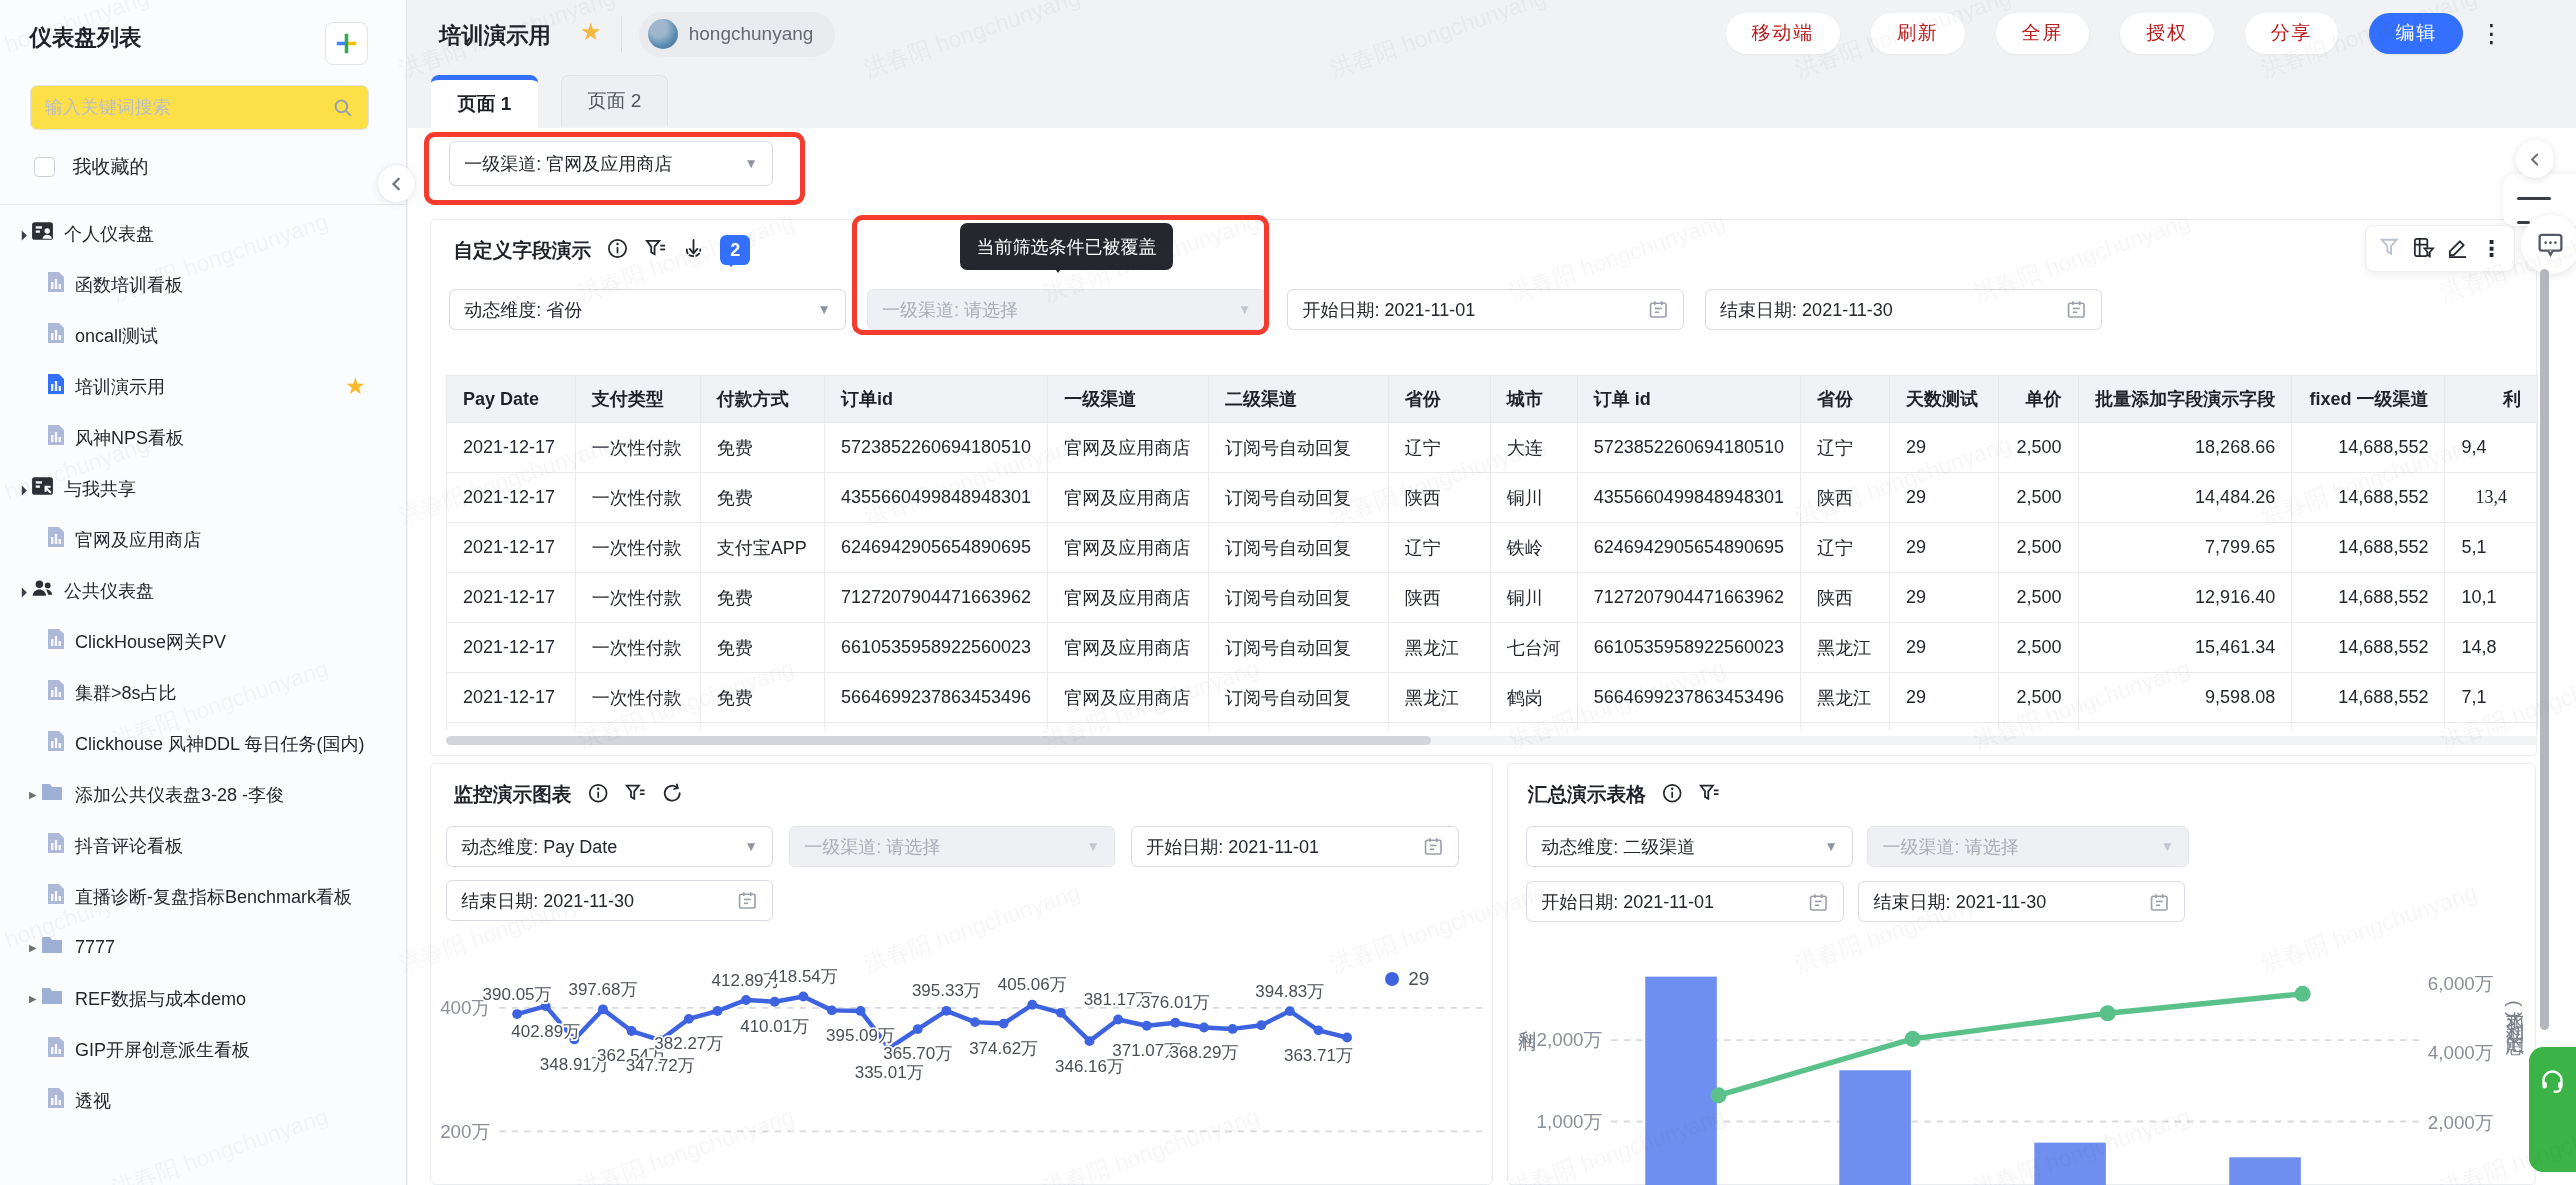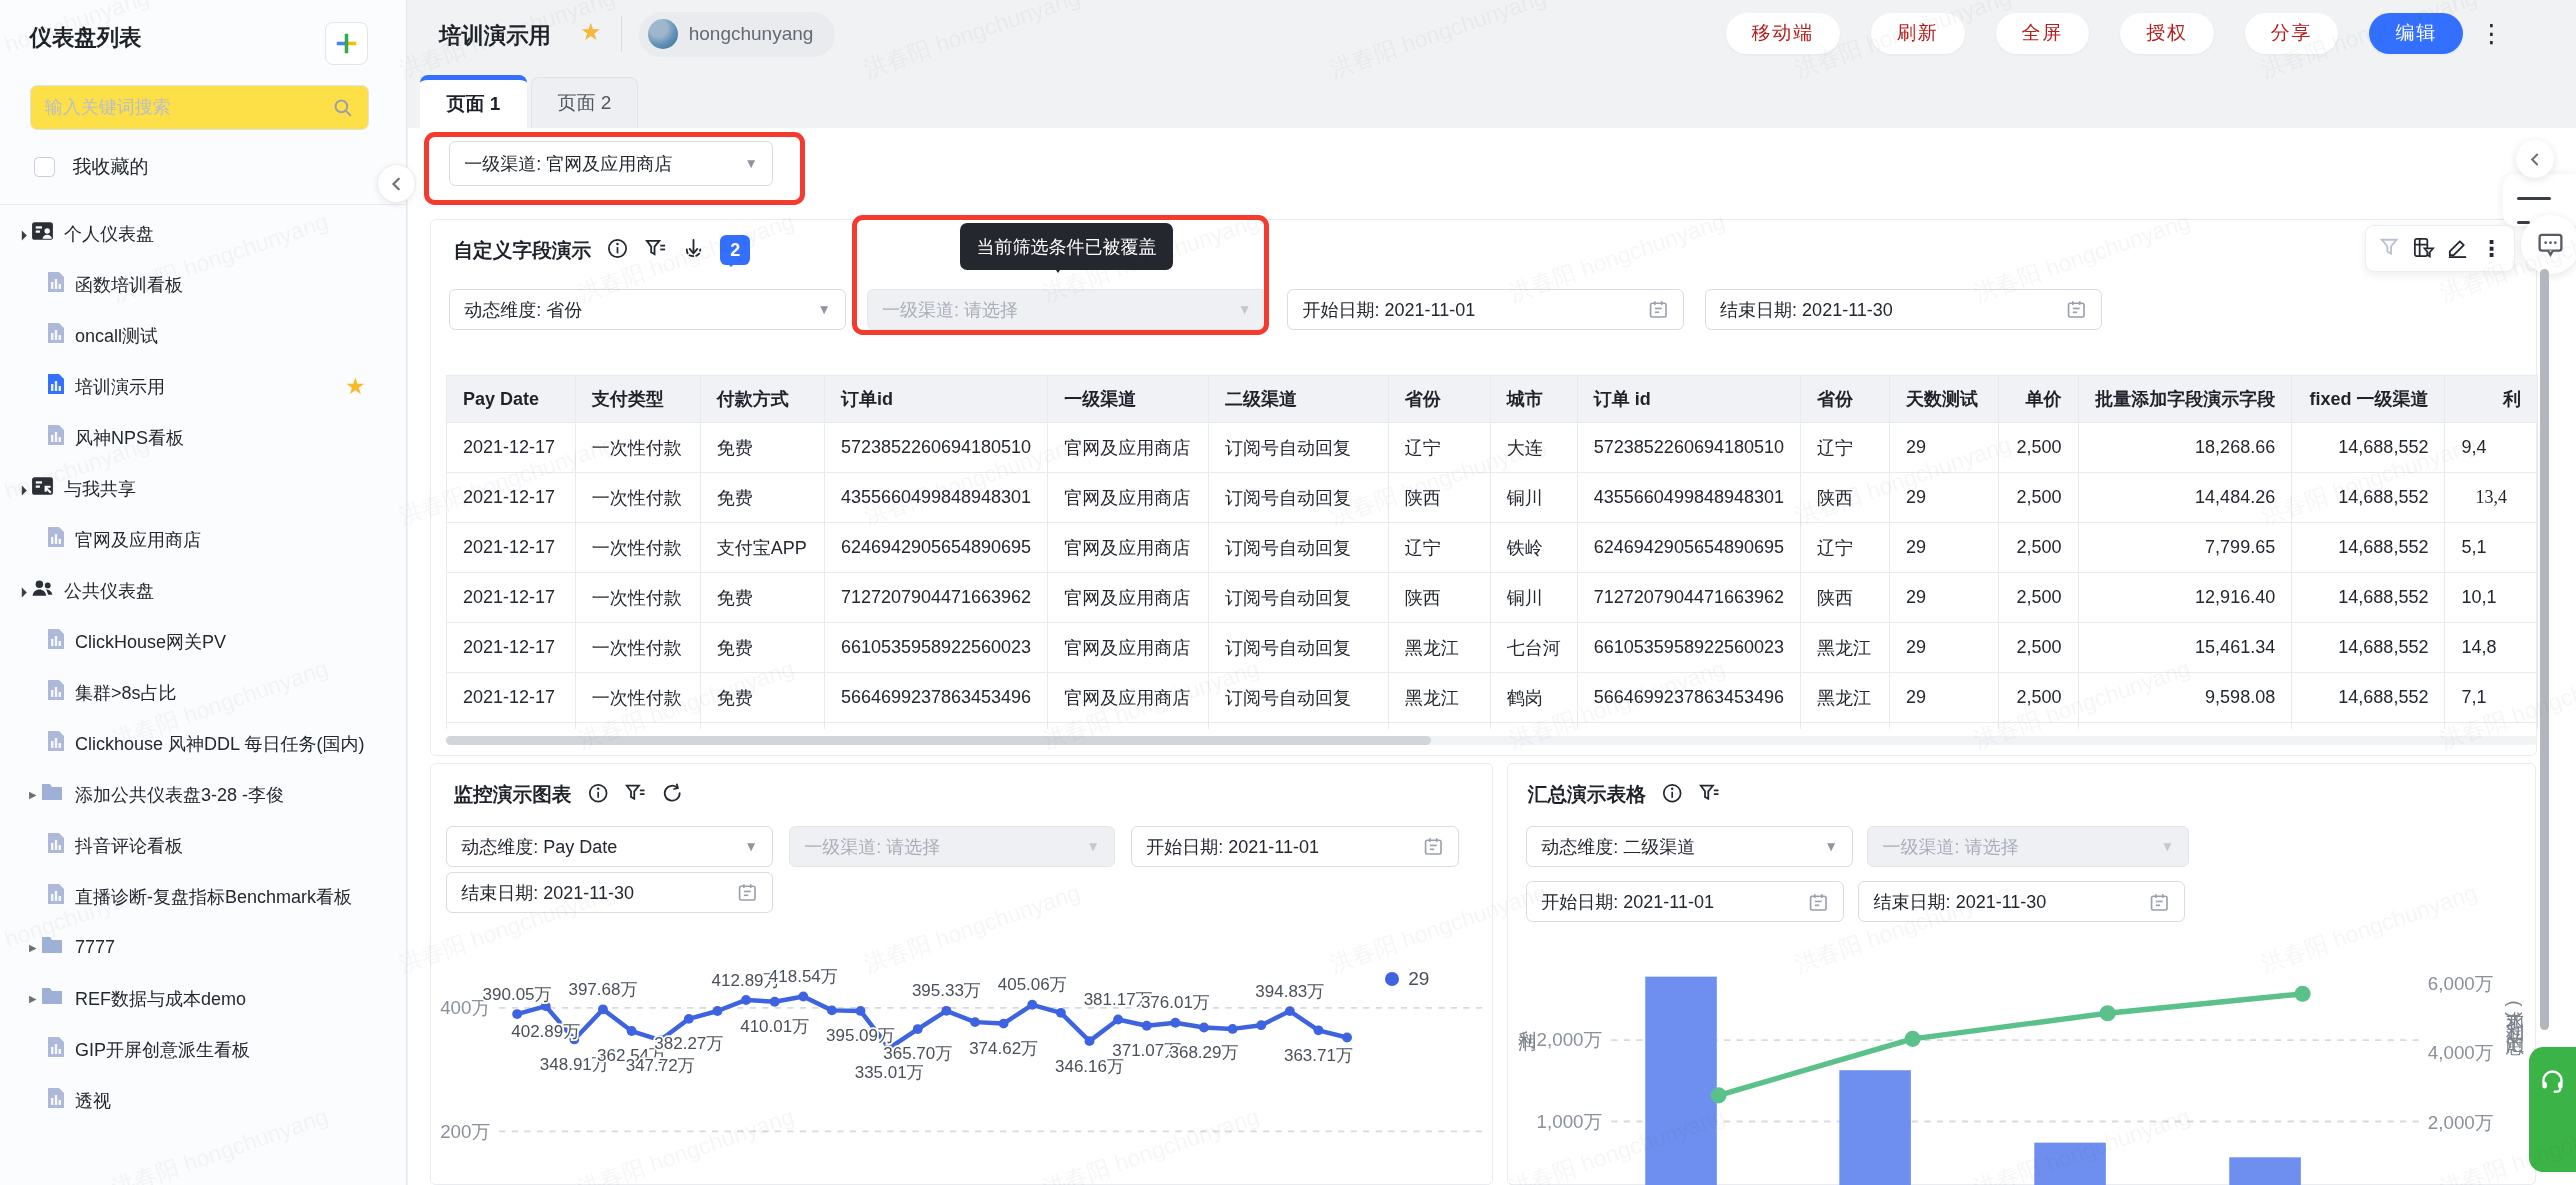--- a/index.html
+++ b/index.html
@@ -42,21 +42,21 @@
   #owner-pill { position:absolute; left:639px; top:11.6px; height:45px; background:#e9ebef; border-radius:22.4px; display:flex; align-items:center; gap:10.7px; padding:0 21.5px 0 9px; z-index:5; }
   #owner-avatar { width:30px; height:30px; border-radius:50%; background:radial-gradient(circle at 35% 30%, #9fb6cc 0 30%, #5d8fb5 60%, #41698a); }
   #owner-name { font-size:19px; color:#646a73; }
   #hdr-btns { position:absolute; right:113px; top:12.5px; display:flex; gap:31px; z-index:5; }
   .hbtn { height:41px; padding:0 26px; background:#fff; border-radius:20.6px; border:none; font-size:19px; color:#b91c1c; font-family:inherit; display:flex; align-items:center; letter-spacing:1.8px; cursor:pointer; box-shadow:0 0.9px 2.7px rgba(31,35,41,.05); }
   .hbtn.primary { background:#3370ff; color:#fff; }
   #hdr-kebab { position:absolute; right:72px; top:18px; font-size:25px; color:#1f2329; z-index:5; line-height:30px; cursor:pointer; }
 
   
   #canvas { position:absolute; left:408px; top:128px; width:2168px; height:1057px; background:#fff; }
-  #tabs { position:absolute; left:420px; top:75px; z-index:6; display:flex; align-items:flex-end; gap:4px; }
+  #tabs { position:absolute; left:431px; top:75px; z-index:6; display:flex; gap:23px; }
   .tab { width:107px; height:51px; border-radius:8px 8px 0 0; display:flex; align-items:center; justify-content:center; font-size:19px; cursor:pointer; }
   .tab.active { height:53px; background:#fff; border-top:5.4px solid #3370ff; color:#1f2329; font-weight:bold; }
   .tab.inactive { background:#edeff2; border:1.3px solid #e1e3e8; border-bottom:none; color:#51565e; }
 
   
   .sel { height:41px; border:1.3px solid #d8dbe2; border-radius:6.3px; background:#fff; display:flex; align-items:center; justify-content:space-between; padding:0 14.3px; font-size:18px; color:#23272e; cursor:pointer; white-space:nowrap; }
   .sel .caret-down { color:#8f949e; font-size:13.4px; margin-left:10.7px; }
   .sel.disabled { background:#eef0f3; border-color:#e4e6ea; color:#a9aeb8; cursor:default; }
   .sel.disabled .caret-down { color:#c3c7cf; }
 
@@ -566,21 +566,21 @@
     <span><svg width="22.4" height="22.4" viewBox="0 0 24 24" fill="none" stroke="#23272e" stroke-width="1.9">
           <path d="M3 4h13l-5 6v8l-3.5-2V10z"></path>
           <line x1="17" y1="9" x2="22" y2="9"></line>
           <line x1="17" y1="13" x2="22" y2="13"></line>
         </svg></span>
     <span><svg width="22.4" height="22.4" viewBox="0 0 24 24" fill="none" stroke="#23272e" stroke-width="1.9" stroke-linecap="round">
           <path d="M20 12a8 8 0 1 1-2.3-5.6"></path>
           <polyline points="17,2.5 18,6.5 14,7.5" fill="none"></polyline>
         </svg></span>
   </div>
-  <div id="card2-filters" style="position:absolute; left:15px; top:62px; width:1034px; display:flex; flex-wrap:wrap; gap:5px 16px;">
+  <div id="card2-filters" style="position:absolute; left:15px; top:62px; width:1034px; display:flex; flex-wrap:wrap; gap:13px 16px;">
       <div class="sel" style="width: 327px;">
         <span><span>动态维度:</span> <span>Pay Date</span></span>
         <span class="caret-down">▼</span>
       </div>
       <div class="sel disabled" style="width: 326px;">
         <span><span>一级渠道:</span> <span>请选择</span></span>
         <span class="caret-down">▼</span>
       </div>
       <div class="sel" style="width: 328px;">
         <span><span>开始日期:</span> <span>2021-11-01</span></span>

